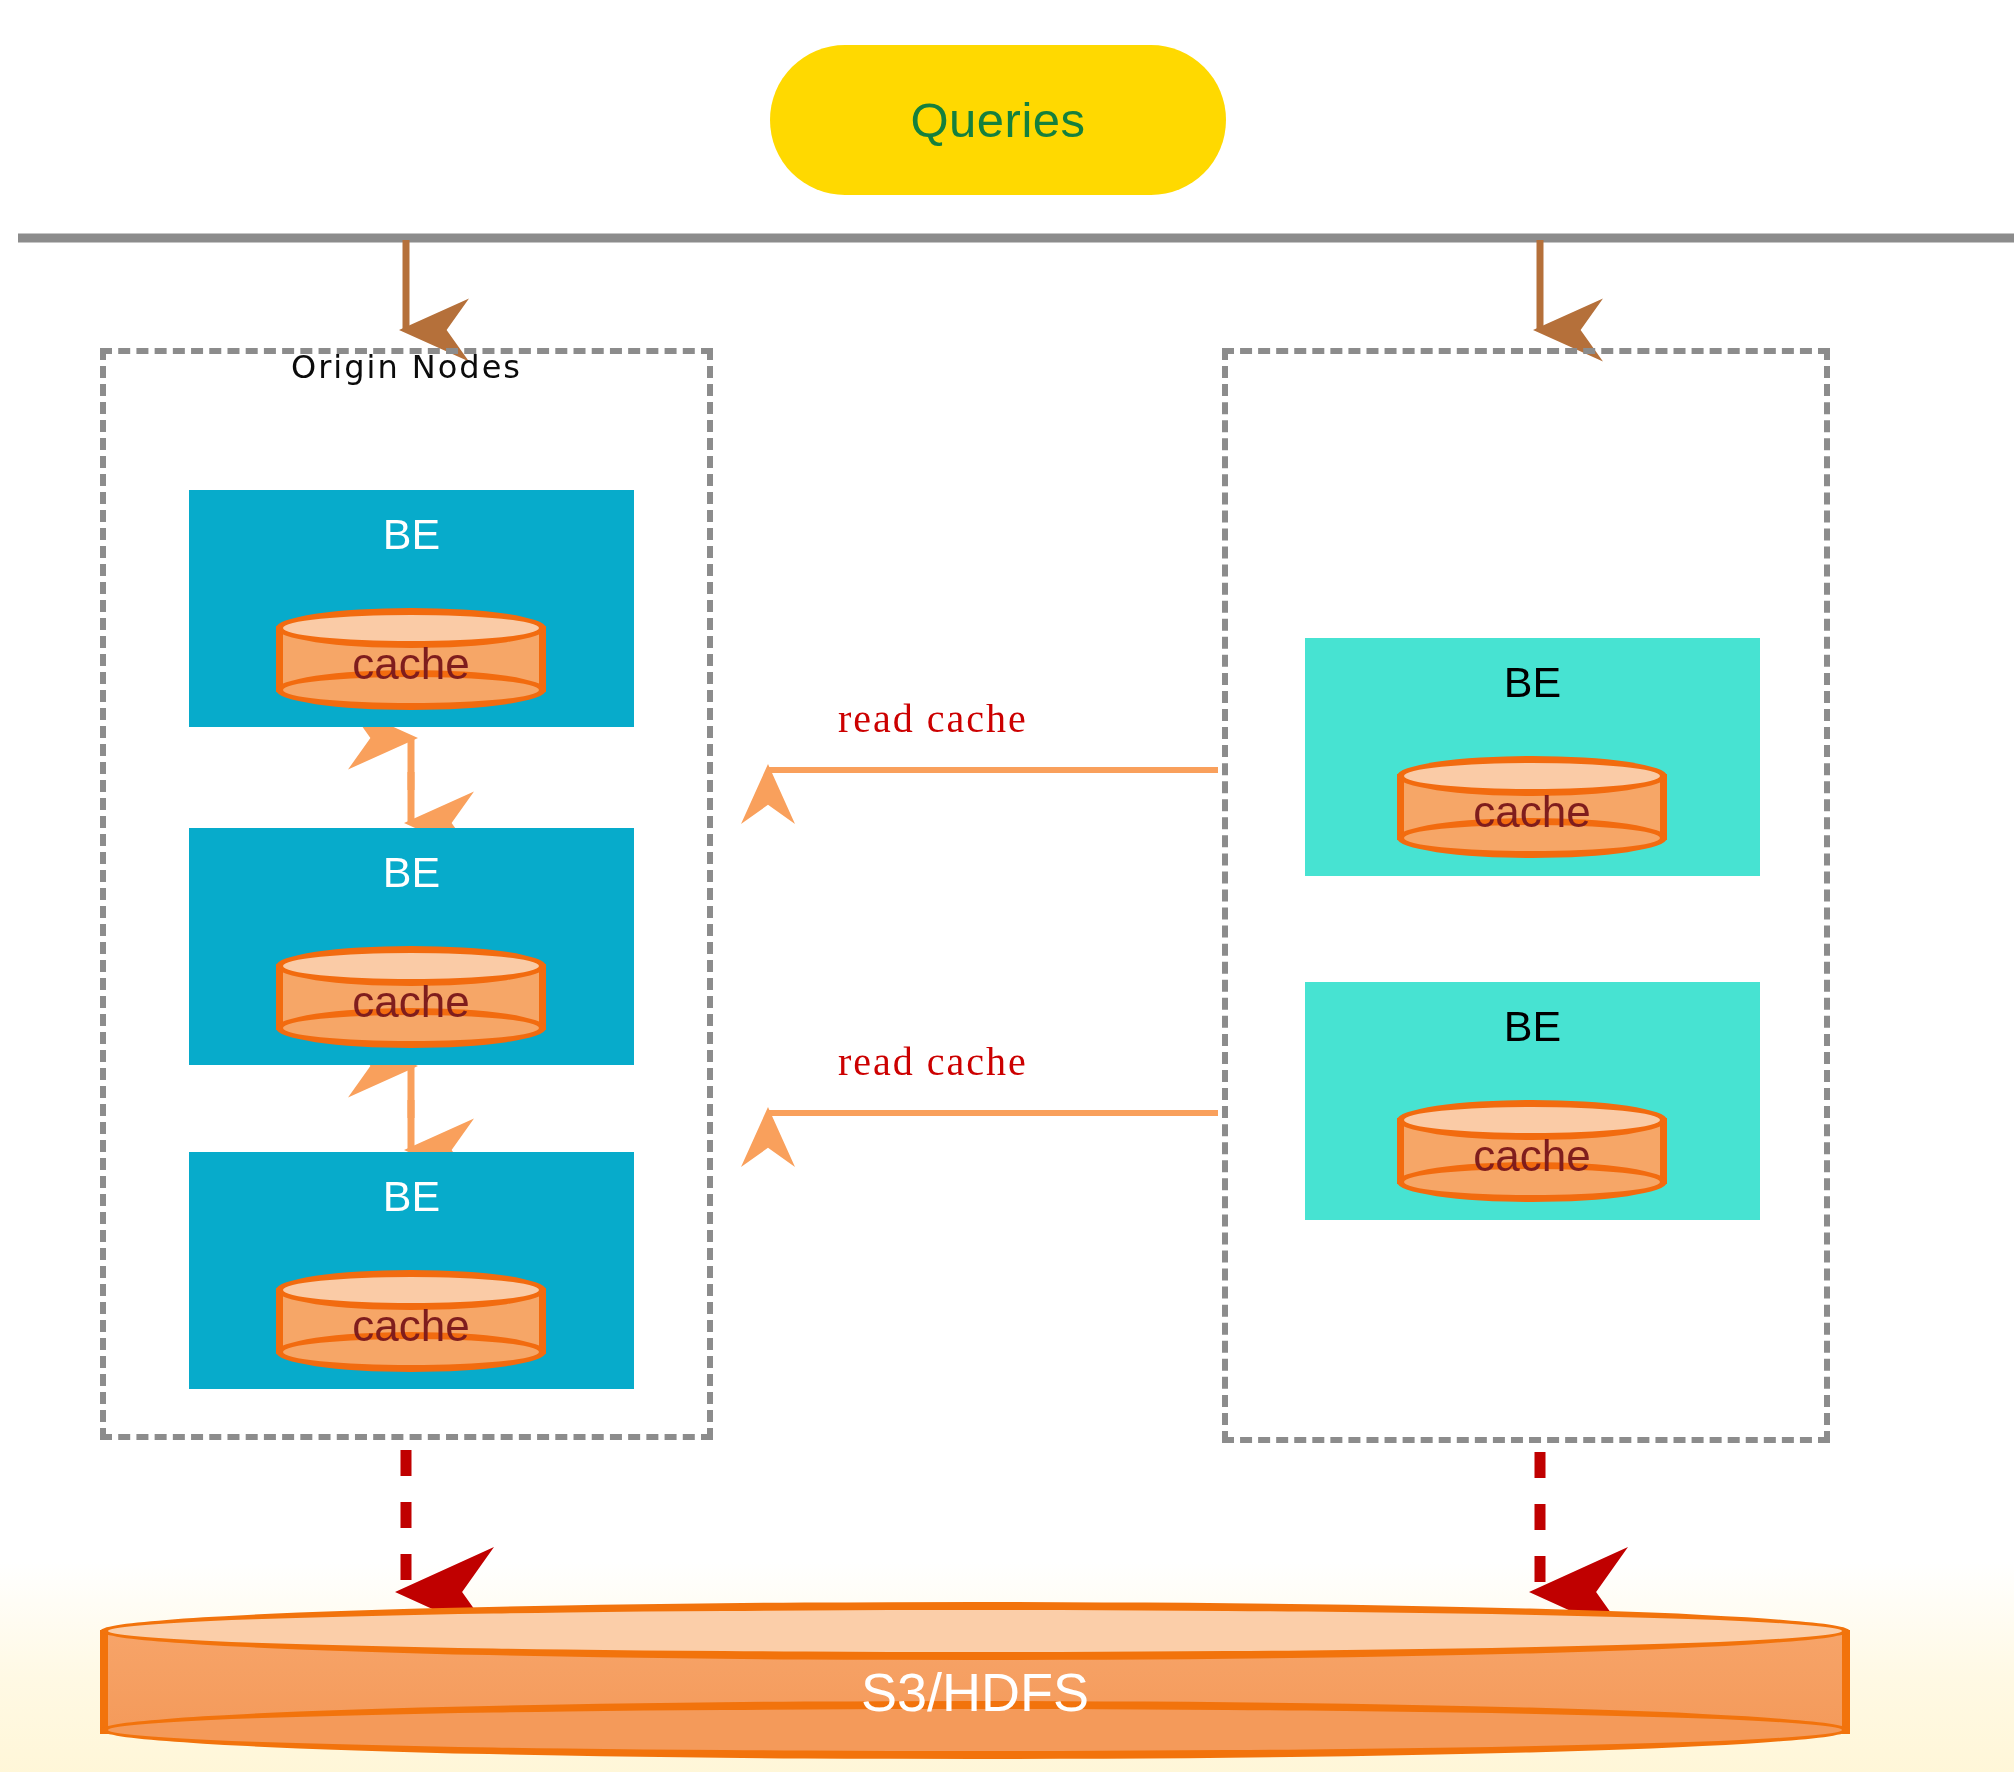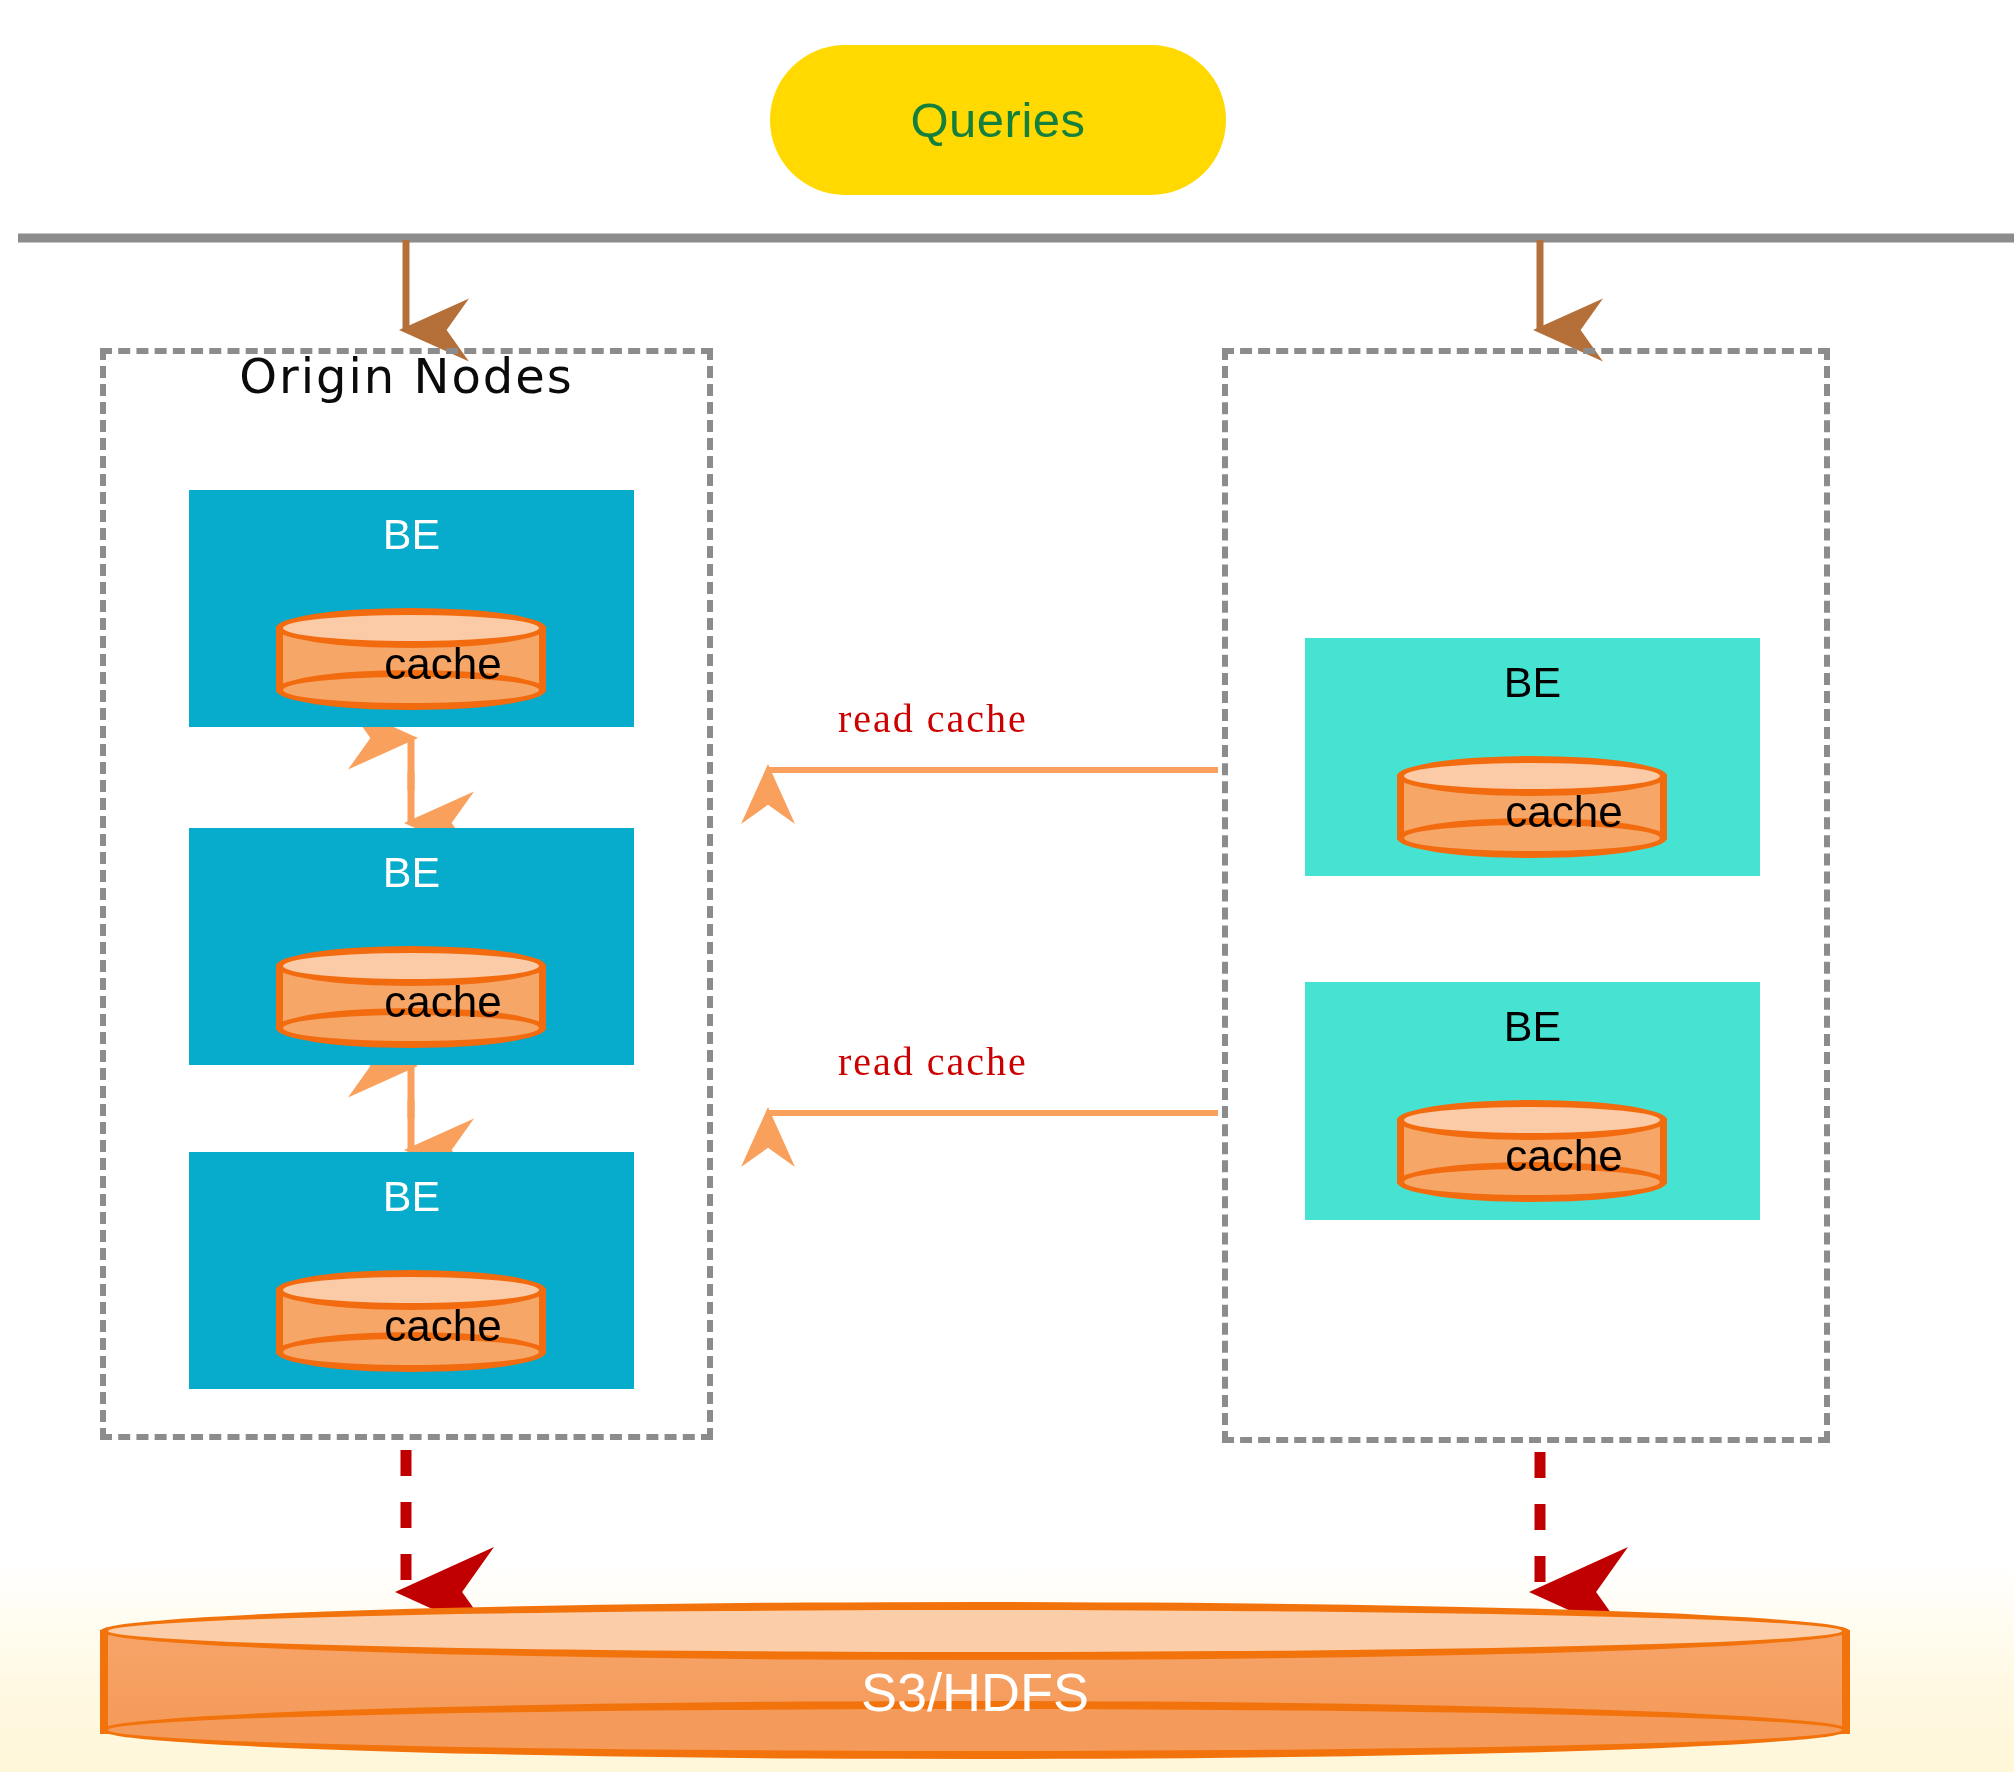--- a/index.html
+++ b/index.html
@@ -57,21 +57,21 @@
     background: transparent;
     box-sizing: border-box;
   }
   #origin-group { left: 100px; top: 348px; width: 613px; height: 1092px; }
   #new-group    { left: 1222px; top: 348px; width: 608px; height: 1095px; }
 
   .group-title {
     position: absolute;
     width: 100%;
     text-align: center;
-    font-size: 48px;
+    font-size: 32px;
     color: #0b0b0b;
     font-family: "DejaVu Sans", sans-serif;
     letter-spacing: 2px;
     top: 48px;
   }
 
   
   .be-box {
     position: absolute;
     box-sizing: border-box;
@@ -128,26 +128,25 @@
   }
   .cache-cyl .cyl-text {
     position: absolute;
     left: 0;
     top: 0;
     width: 100%;
     height: 100%;
     display: flex;
     align-items: center;
     justify-content: center;
-    color: #000000;
+    color: #7f1d1d;
     font-size: 44px;
     z-index: 5;
     padding-top: 10px;
     box-sizing: border-box;
-    margin-left: 32px;
   }
 
   
   .read-label {
     position: absolute;
     color: #CC0000;
     font-size: 40px;
     font-family: Liberation Serif, serif;
     letter-spacing: 2px;
     white-space: nowrap;

